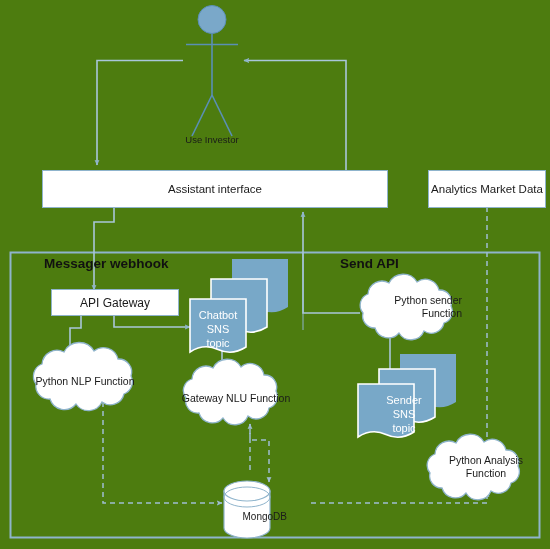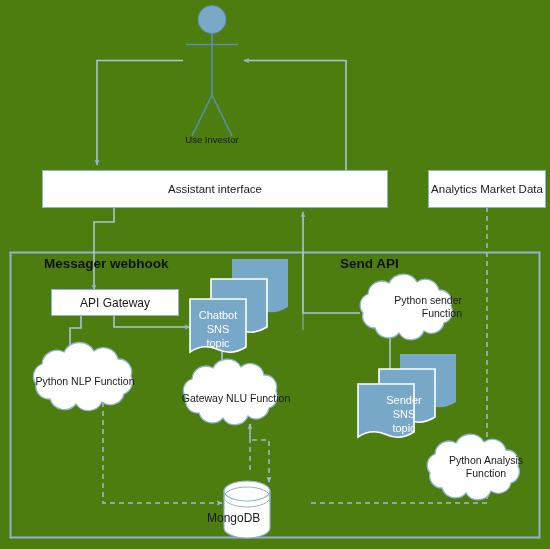--- a/index.html
+++ b/index.html
@@ -63,23 +63,23 @@
   }
   .actor-label {
     position: absolute;
     font-size: 9.5px;
     color: #1a1a1a;
     text-align: center;
     white-space: nowrap;
   }
   .db-label {
     position: absolute;
-    font-size: 12px;
-    color: #1a1a1a;
-    text-align: left;
+    font-size: 10px;
+    color: #1a1a1a;
+    text-align: right;
     white-space: nowrap;
   }
 </style>
 </head>
 <body>
 
 <div id="canvas">
 
   <svg id="svg-layer" viewBox="0 0 550 549">
     <defs>

